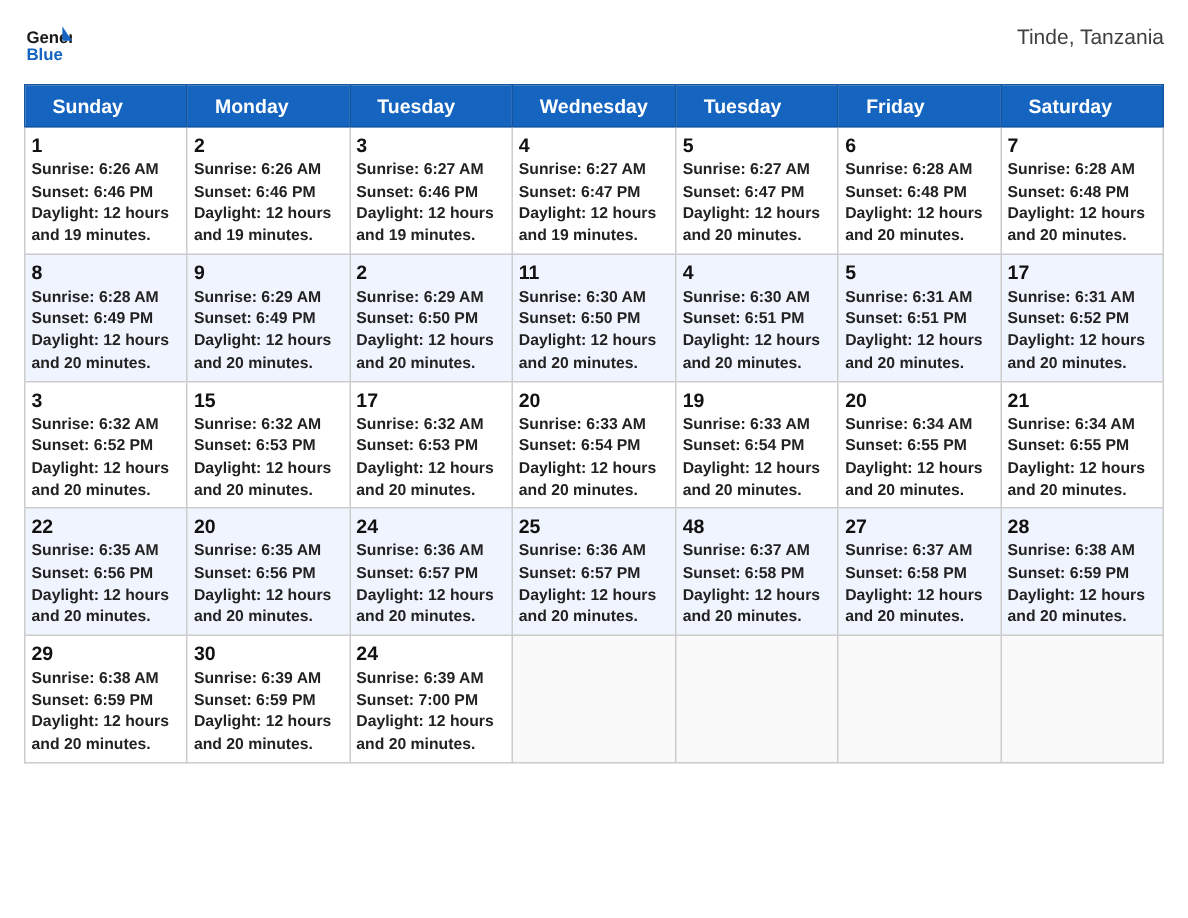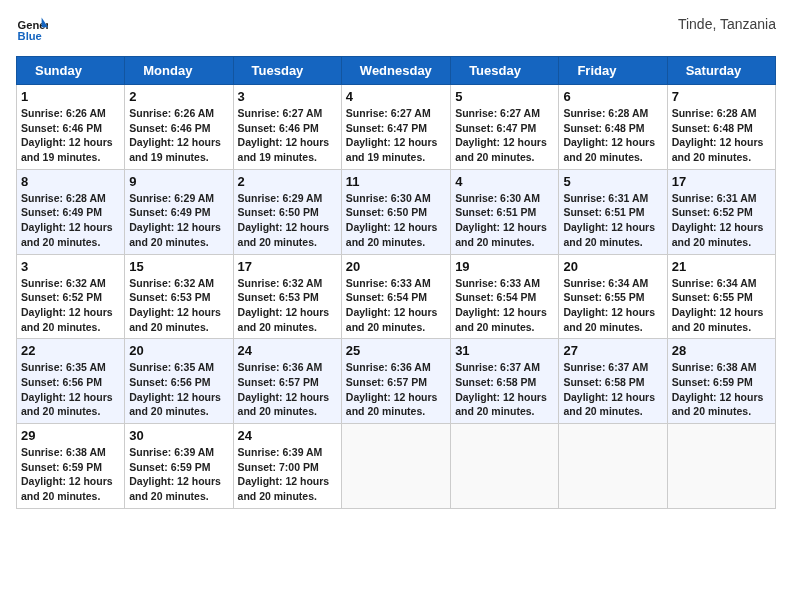--- a/index.html
+++ b/index.html
@@ -212,21 +212,21 @@
       </td>
         <td>
         <span class="day-num">24</span>
         <div class="day-info">Sunrise: 6:36 AM<br>Sunset: 6:57 PM<br>Daylight: 12 hours<br>and 20 minutes.</div>
       </td>
         <td>
         <span class="day-num">25</span>
         <div class="day-info">Sunrise: 6:36 AM<br>Sunset: 6:57 PM<br>Daylight: 12 hours<br>and 20 minutes.</div>
       </td>
         <td>
-        <span class="day-num">31</span>
+        <span class="day-num">48</span>
         <div class="day-info">Sunrise: 6:37 AM<br>Sunset: 6:58 PM<br>Daylight: 12 hours<br>and 20 minutes.</div>
       </td>
         <td>
         <span class="day-num">27</span>
         <div class="day-info">Sunrise: 6:37 AM<br>Sunset: 6:58 PM<br>Daylight: 12 hours<br>and 20 minutes.</div>
       </td>
         <td>
         <span class="day-num">28</span>
         <div class="day-info">Sunrise: 6:38 AM<br>Sunset: 6:59 PM<br>Daylight: 12 hours<br>and 20 minutes.</div>
       </td>

